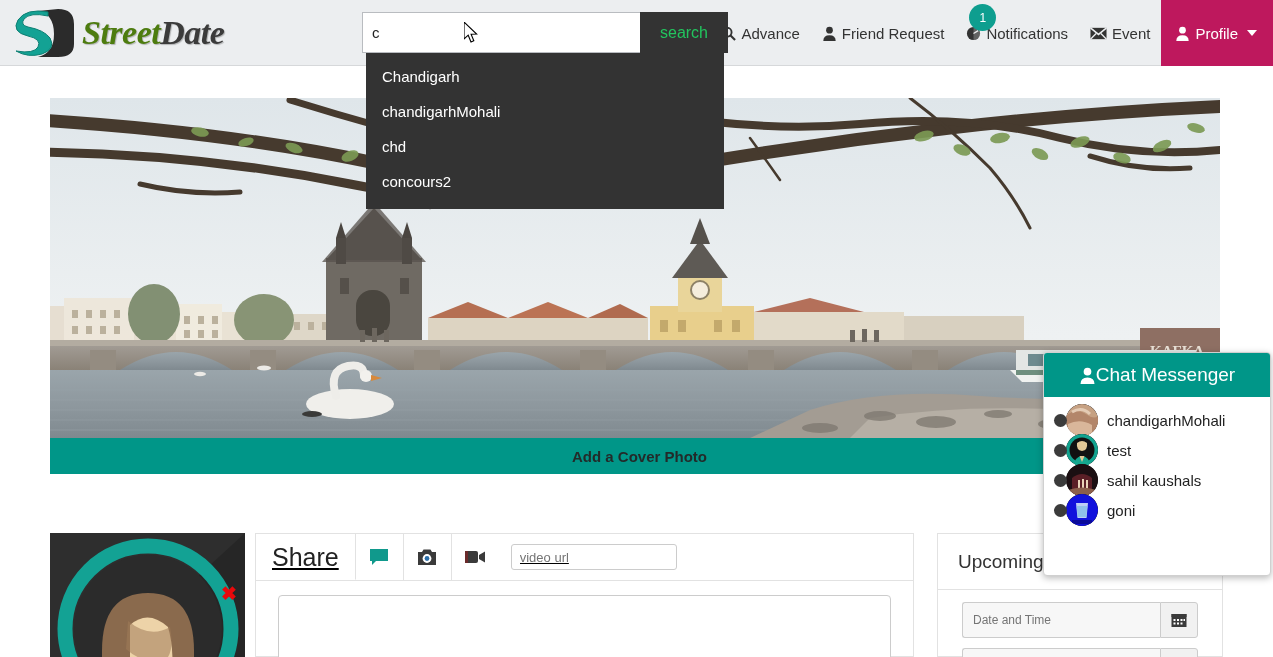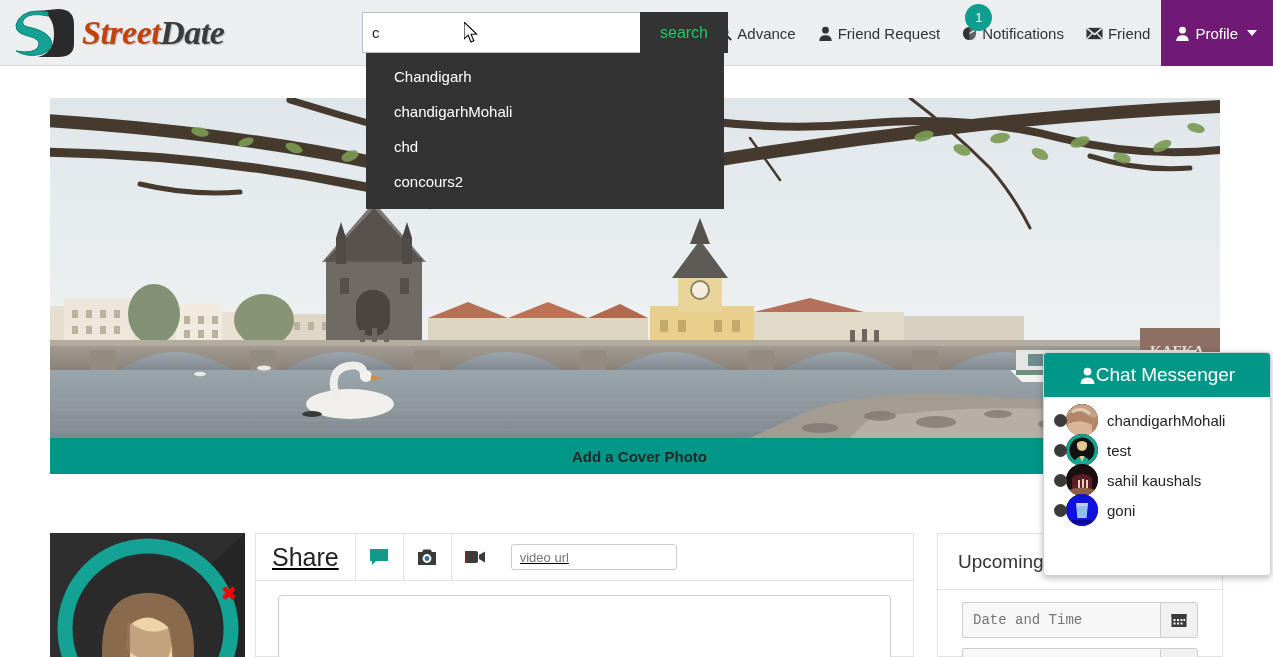--- a/index.html
+++ b/index.html
@@ -26,21 +26,21 @@
   .brand-mark {
     position: relative; width: 72px; height: 54px; flex: none;
   }
   .brand-text {
     font-family: "Liberation Serif", serif;
     font-style: italic; font-weight: bold;
     font-size: 34px; letter-spacing: -0.5px;
     white-space: nowrap;
     text-shadow: 1px 1px 1px rgba(0,0,0,.25);
   }
-  .brand-street { color: #c2410c; }
+  .brand-street { color: #4d7c0f; }
   .brand-date { color: #3b3b3b; }
 
   
   .search-wrap {
     position: absolute; left: 362px; top: 12px;
     width: 366px; height: 41px;
     display: flex;
     z-index: 60;
   }
   .search-input {
@@ -58,21 +58,21 @@
     background: #333333; color: #22c55e;
     border: none; cursor: pointer;
     font-size: 16px;
     font-family: "Liberation Sans", sans-serif;
   }
   .suggest {
     position: absolute; left: 366px; top: 53px;
     width: 358px;
     background: #333333;
     z-index: 59;
-    padding: 6px 0 10px 12px;
+    padding: 6px 0 10px 0;
   }
   .suggest-item {
     color: #ffffff; font-size: 15px;
     padding: 9px 0 9px 16px;
     cursor: pointer; white-space: nowrap;
   }
 
   .cursor-arrow {
     position: absolute; left: 464px; top: 22px;
     width: 16px; height: 22px; z-index: 80; pointer-events: none;
@@ -83,21 +83,21 @@
     position: absolute; right: 0; top: 0; height: 66px;
     display: flex; align-items: center;
   }
   .nav-item {
     display: flex; align-items: center; gap: 5px;
     height: 66px; padding: 0 11px;
     color: #333333; font-size: 15px; cursor: pointer;
     position: relative; white-space: nowrap;
   }
   .nav-item.profile {
-    background: #701a75; color: #ffffff; padding: 0 16px 0 14px;
+    background: #be185d; color: #ffffff; padding: 0 16px 0 14px;
   }
   .nav-ico { display: inline-flex; align-items: center; }
   .badge {
     position: absolute; left: 14px; top: 4px;
     width: 27px; height: 27px; border-radius: 50%;
     background: #0e9e8f; color: #fff;
     font-size: 12px; display: flex; align-items: center; justify-content: center;
     z-index: 3;
   }
   .caret {
@@ -184,22 +184,22 @@
     font-size: 19px; color: #333;
   }
   .events-body { padding: 12px 24px 0 24px; }
   .field-row {
     display: flex; height: 36px; margin-bottom: 10px;
   }
   .field-input {
     flex: 1; border: 1px solid #ccc; border-right: none;
     border-radius: 3px 0 0 3px;
     background: #f7f7f7;
-    font-size: 14px; color: #9b9b9b; padding: 0 10px;
-    outline: none; font-family: Liberation Mono, monospace;
+    font-size: 12px; color: #9b9b9b; padding: 0 10px;
+    outline: none; font-family: Liberation Sans, sans-serif;
   }
   .field-addon {
     width: 38px; border: 1px solid #ccc; border-radius: 0 3px 3px 0;
     background: #f1f1f1; display: flex; align-items: center; justify-content: center;
     cursor: pointer;
   }
 
   
   .chat {
     position: absolute; left: 1043px; top: 352px;
@@ -642,21 +642,21 @@
 
       <div class="nav-item">
         <span class="nav-ico">
           <svg width="17" height="13" viewBox="0 0 18 13">
             <rect x="0.5" y="0.5" width="17" height="12" fill="#333"></rect>
             <polyline points="0.5,0.5 9,7.5 17.5,0.5" fill="none" stroke="#eceef0" stroke-width="1.6"></polyline>
             <polyline points="0.5,12.5 6.5,6.5" fill="none" stroke="#eceef0" stroke-width="1.4"></polyline>
             <polyline points="17.5,12.5 11.5,6.5" fill="none" stroke="#eceef0" stroke-width="1.4"></polyline>
           </svg>
         </span>
-        <span>Friend</span>
+        <span>Event</span>
       </div>
 
       <div class="nav-item profile">
         <span class="nav-ico">
           <svg width="15" height="15" viewBox="0 0 16 16">
             <circle cx="8" cy="4.4" r="3.6" fill="#ffffff"></circle>
             <path d="M1.4 16 q0 -6.2 6.6 -6.2 q6.6 0 6.6 6.2 Z" fill="#ffffff"></path>
           </svg>
         </span>
         <span>Profile</span>

